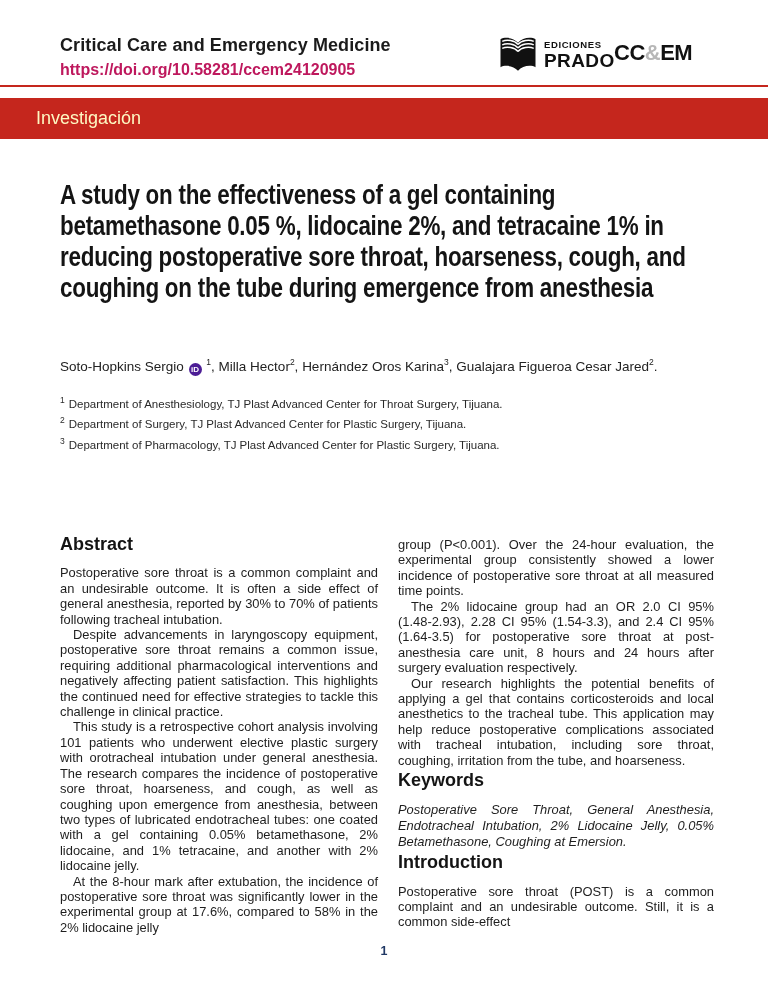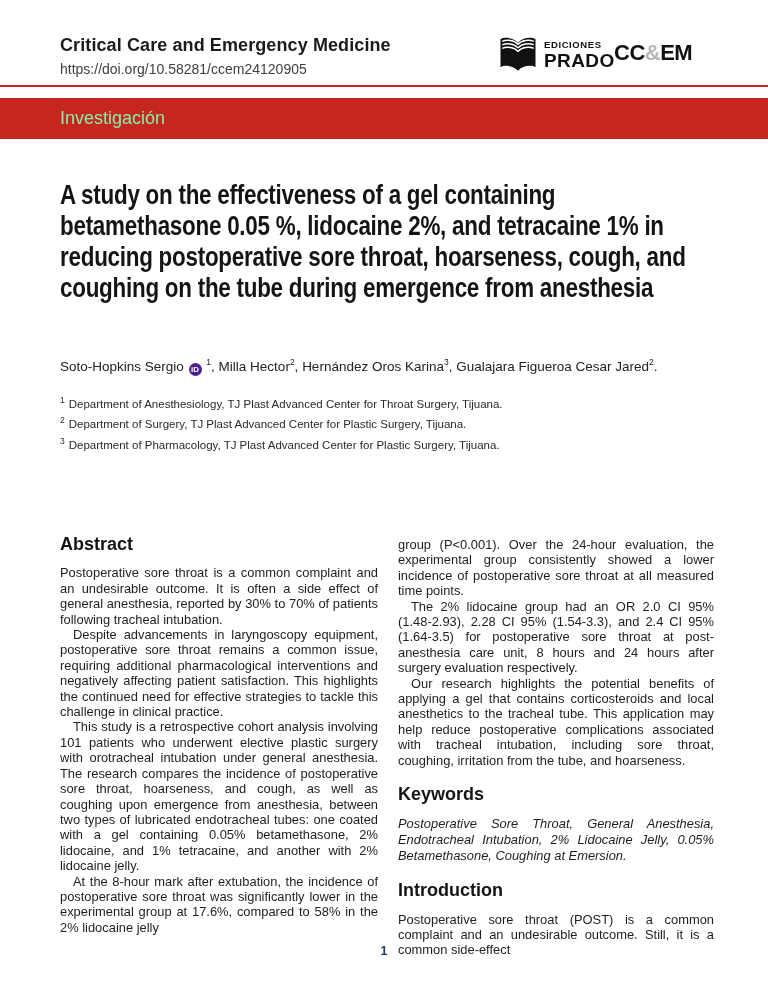--- a/index.html
+++ b/index.html
@@ -4,35 +4,35 @@
 <style>
   html,body { margin:0; padding:0; background:#fff; }
   .page {
     position:relative; width:768px; height:994px; background:#ffffff;
     font-family:"Liberation Sans", sans-serif; color:#1c1c1c; overflow:hidden;
   }
 
   
   .header-left { position:absolute; left:60px; top:35px; }
   .journal-name { font-size:18px; font-weight:bold; color:#1b1b1b; letter-spacing:.1px; }
-  .doi { font-size:14px; color:#404040; margin-top:5px; }
+  .doi { font-size:16px; color:#be185d; margin-top:5px;font-weight:bold; }
 
   .publisher-logo { position:absolute; left:497px; top:34px; display:flex; align-items:center; }
   .book-icon { width:42px; height:42px; display:block; }
   .publisher-text { margin-left:5px; line-height:1; }
   .publisher-top { font-size:9.5px; font-weight:bold; letter-spacing:.6px; color:#111; }
   .publisher-bottom { font-size:19px; font-weight:bold; letter-spacing:.4px; color:#111; margin-top:2px; }
 
   .journal-abbrev { position:absolute; left:614px; top:40px; font-size:22px; font-weight:bold; color:#111; letter-spacing:-.5px; }
   .journal-abbrev .amp { color:#b7b7b7; }
 
   
   .top-rule { position:absolute; left:0; top:85px; width:768px; height:2px; background:#c5261d; }
   .banner { position:absolute; left:0; top:98px; width:768px; height:41px; background:#c5261d; display:flex; align-items:center; }
-  .banner-label { color:#86efac; font-size:18px; margin-left:60px; }
+  .banner-label { color:#fef9c3; font-size:18px; margin-left:36px; }
 
   
   .article-title {
     position:absolute; left:60px; top:162px; width:795px;
     font-size:27px; font-weight:bold; line-height:31px; color:#141414;
     letter-spacing:-.3px; transform:scaleX(.83); transform-origin:0 0;
   }
   .authors { position:absolute; left:60px; top:357px; width:660px; font-size:13.5px; color:#222; }
   .orcid-badge {
     display:inline-block; width:13px; height:13px; border-radius:50%;
@@ -45,21 +45,21 @@
   .affil { font-size:11.5px; color:#2a2a2a; line-height:16.5px; }
   .affil sup { margin-right:4px; }
 
   
   .columns {
     position:absolute; left:60px; top:537px; width:654px;
     display:grid; grid-template-columns:318px 316px; column-gap:20px;
   }
   .col { font-size:12.9px; line-height:15.4px; text-align:justify; color:#1e1e1e; }
   .section-heading { font-size:18px; font-weight:bold; color:#141414; margin:0 0 13px 0; text-align:left; }
-  .section-heading.spaced { margin-top:19px; }
+  .section-heading.spaced { margin-top:5px; }
   .col p { margin:0; }
   .col p.indent { text-indent:13px; }
   .keywords-text { font-style:italic; line-height:16.2px; }
 
   
   .footer { position:absolute; left:0; top:941px; width:768px; text-align:center; }
   .page-number { font-size:12.5px; font-weight:bold; color:#203864; }
 </style>
 </head>
 <body>

